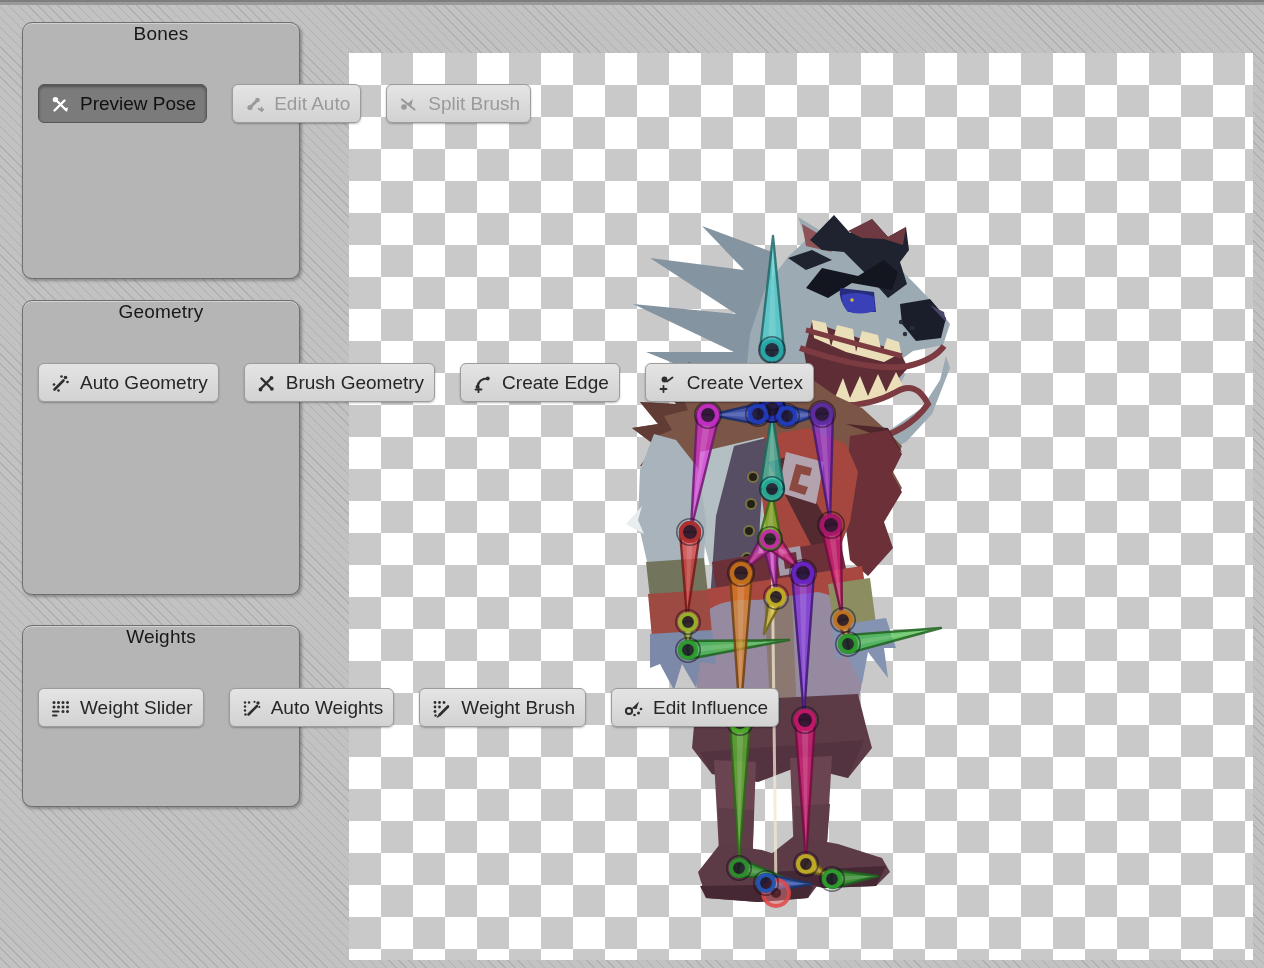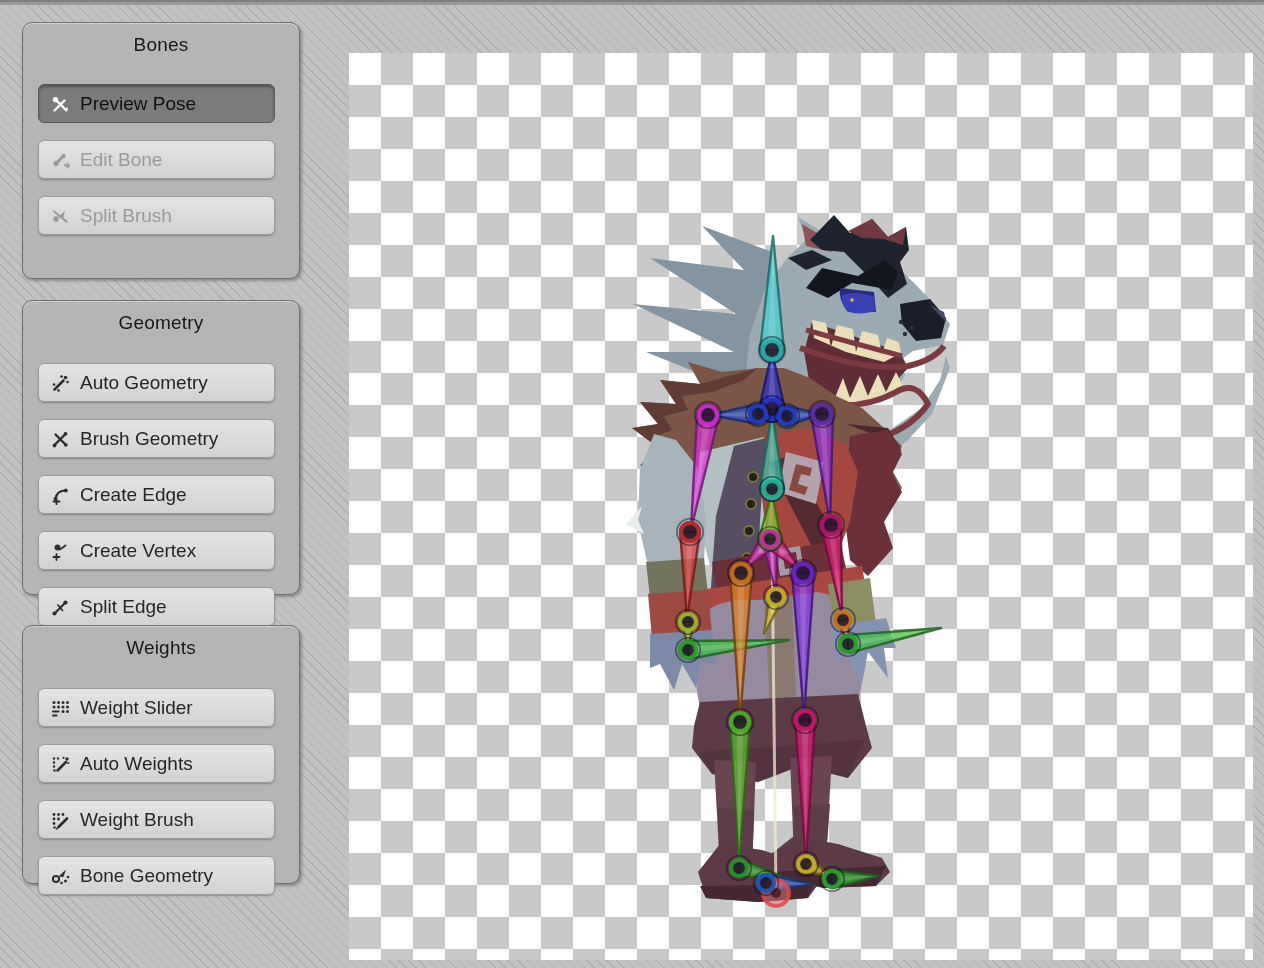--- a/index.html
+++ b/index.html
@@ -25,26 +25,26 @@
   }
   #canvas svg{position:absolute;left:0;top:0;}
   
   .panel{
     position:absolute;left:22px;width:278px;box-sizing:border-box;
     background:#b5b5b5;border:1px solid #6f6f6f;border-radius:10px;
     box-shadow:inset 0 1px 0 rgba(255,255,255,.4),1.5px 2px 3px rgba(0,0,0,.28);
   }
   #panel-bones{top:22px;height:257px;}
   #panel-geometry{top:300px;height:295px;}
-  #panel-weights{top:625px;height:259px;}
+  #panel-weights{top:625px;height:182px;}
   .panel h3{
-    margin:0;padding-top:11px;text-align:center;
+    margin:0;text-align:center;
     font-size:19px;font-weight:500;color:#181818;letter-spacing:.2px;
   }
-  .btns{position:absolute;left:15px;right:24px;display:flex;flex-direction:column;gap:17px;}
+  .btns{position:absolute;left:15px;right:24px;display:flex;flex-direction:row;gap:25px;}
   #panel-bones .btns{top:61px;}
   #panel-geometry .btns{top:62px;}
   #panel-weights .btns{top:62px;}
   .btn{
     height:39px;border-radius:6px;box-sizing:border-box;
     background:linear-gradient(#e4e4e4,#d2d2d2);
     border:1px solid #9c9c9c;
     box-shadow:0 1px 2px rgba(0,0,0,.28);
     display:flex;align-items:center;gap:9px;padding:0 10px;
     font-size:19px;color:#262626;cursor:pointer;white-space:nowrap;
@@ -396,21 +396,21 @@
           <svg width="20" height="20" viewBox="0 0 20 20">
               <circle cx="6" cy="13.5" r="2.6" fill="currentColor"></circle>
               <circle cx="13.5" cy="6" r="2.3" fill="currentColor"></circle>
               <path d="M7.5 12 L12 7.5" stroke="currentColor" stroke-width="3" stroke-linecap="round"></path>
               <g stroke="currentColor" stroke-width="1.6" stroke-linecap="round">
                 <path d="M15.5 15.5 h4 M17.5 13.5 v4"></path>
                 <path d="M14.6 14.6 l1 1 M18.4 16.4 l-1 -1"></path>
               </g>
             </svg>
         </span>
-        <span class="lbl">Edit Bone</span>
+        <span class="lbl">Edit Auto</span>
       </div>
       <div class="btn disabled">
         <span class="ic">
           <svg width="20" height="20" viewBox="0 0 20 20">
               <circle cx="6" cy="13" r="2.8" fill="currentColor"></circle>
               <path d="M8 11 L15 5 L13.5 11.5 Z" fill="currentColor"></path>
               <path d="M4 5.5 L16.5 15.5" stroke="currentColor" stroke-width="2.2" stroke-linecap="round"></path>
             </svg>
         </span>
         <span class="lbl">Split Brush</span>
@@ -469,31 +469,20 @@
         <span class="ic">
           <svg width="20" height="20" viewBox="0 0 20 20">
               <circle cx="7.5" cy="6.5" r="2.9" fill="currentColor"></circle>
               <path d="M10 8.5 L15.5 4.5" stroke="currentColor" stroke-width="1.8" stroke-linecap="round"></path>
               <g stroke="currentColor" stroke-width="1.8" stroke-linecap="round">
                 <path d="M3.5 16 h6 M6.5 13 v6"></path>
               </g>
             </svg>
         </span>
         <span class="lbl">Create Vertex</span>
-      </div>
-      <div class="btn">
-        <span class="ic">
-          <svg width="20" height="20" viewBox="0 0 20 20">
-              <path d="M5 16 L14.5 6.5" stroke="currentColor" stroke-width="2.2" stroke-linecap="round"></path>
-              <circle cx="15.5" cy="5.5" r="2.1" fill="currentColor"></circle>
-              <circle cx="4.5" cy="16.5" r="2.1" fill="currentColor"></circle>
-              <path d="M8 8 L12.5 13.5" stroke="currentColor" stroke-width="1.7" stroke-linecap="round"></path>
-            </svg>
-        </span>
-        <span class="lbl">Split Edge</span>
       </div>
     </div>
   </div>
 
   <div class="panel" id="panel-weights">
     <h3>Weights</h3>
     <div class="btns">
       <div class="btn">
         <span class="ic">
           <svg width="20" height="20" viewBox="0 0 20 20">
@@ -560,17 +549,17 @@
           <svg width="20" height="20" viewBox="0 0 20 20">
               <circle cx="6" cy="13" r="3.1" fill="none" stroke="currentColor" stroke-width="2"></circle>
               <path d="M8.5 10.5 L16 3.5 L13.5 11 Z" fill="currentColor"></path>
               <g fill="currentColor">
                 <circle cx="15.5" cy="15" r="1.5"></circle>
                 <circle cx="18" cy="11" r="1.3"></circle>
                 <circle cx="11.5" cy="17" r="1.3"></circle>
               </g>
             </svg>
         </span>
-        <span class="lbl">Bone Geometry</span>
+        <span class="lbl">Edit Influence</span>
       </div>
     </div>
   </div>
 </div>
 
 </body></html>

